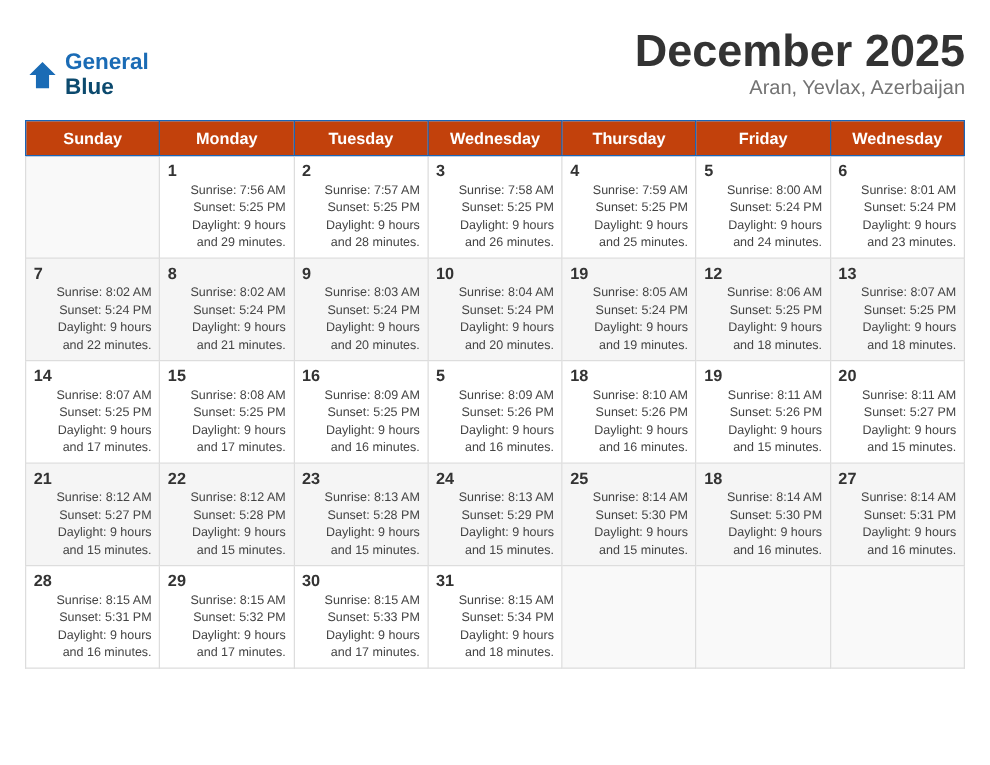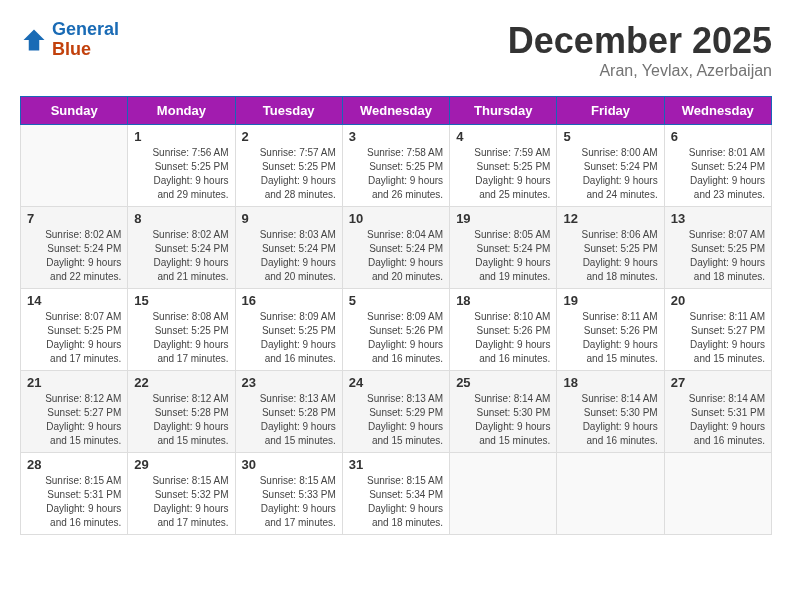--- a/index.html
+++ b/index.html
@@ -6,21 +6,21 @@
     body {
       font-family: Arial, sans-serif;
       background: #fff;
       width: 792px;
       min-height: 612px;
       padding: 20px;
     }
     .header {
       display: flex;
       justify-content: space-between;
-      align-items: flex-start;
+      align-items: flex-end;
       margin-bottom: 16px;
     }
     .logo {
       display: flex;
       align-items: center;
       gap: 4px;
     }
     .logo-text {
       font-size: 18px;
       font-weight: bold;
@@ -45,21 +45,21 @@
     .location {
       font-size: 16px;
       color: #737373;
     }
     .calendar {
       width: 100%;
       border-collapse: collapse;
       border: 1px solid #ccc;
     }
     .calendar th {
-      background-color: #a21caf;
+      background-color: #c2410c;
       color: #fff;
       text-align: center;
       padding: 6px 4px;
       font-size: 13px;
       font-weight: bold;
       border: 1px solid #1a65b7;
     }
     .calendar td {
       vertical-align: top;
       border: 1px solid #ddd;
@@ -93,21 +93,21 @@
 <body>
 
 <div class="header">
   <div class="logo">
     <svg class="logo-icon" viewBox="0 0 32 32">
       <polygon points="16,4 28,16 22,16 22,28 10,28 10,16 4,16" fill="#1a6bb5"></polygon>
     </svg>
     <div>
       <div class="logo-text">
         <span>General</span><br>
-        <span style="color:#c2410c;">Blue</span>
+        <span style="color:#0c4a6e;">Blue</span>
       </div>
     </div>
   </div>
   <div class="title-block">
     <div class="month-title">December 2025</div>
     <div class="location">Aran, Yevlax, Azerbaijan</div>
   </div>
 </div>
 
 <table class="calendar">

